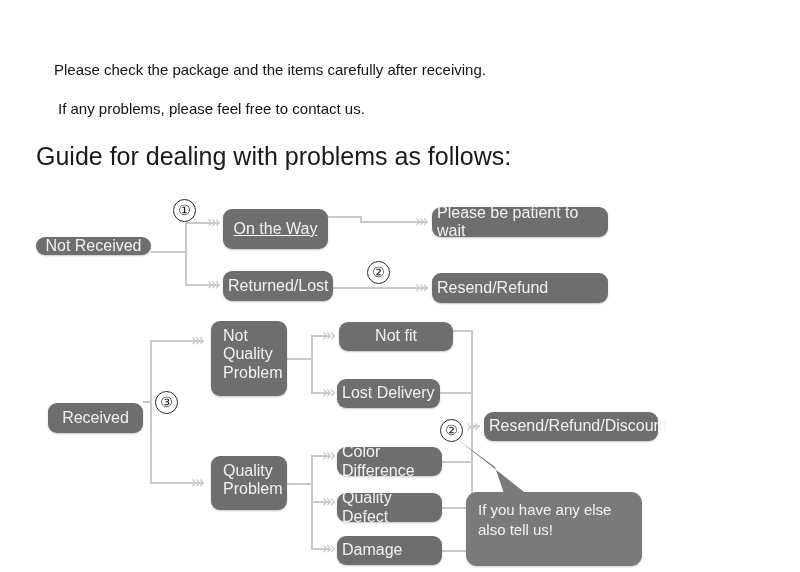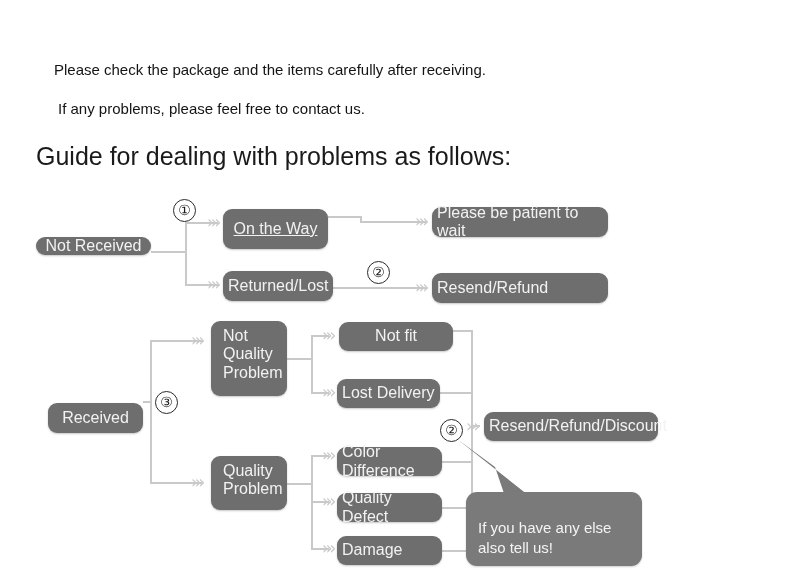--- a/index.html
+++ b/index.html
@@ -102,21 +102,21 @@
 
   
   .bubble{
     position:absolute;
     background:#7a7a7a;
     border-radius:11px;
     color:#f4f4f4;
     font-family:"Liberation Sans", sans-serif;
     font-size:15px;
     line-height:1.32;
-    padding:26px 10px 9px 12px;
+    padding:8px 10px 9px 12px;
     box-sizing:border-box;
     z-index:6;
     box-shadow:0 1px 2px rgba(0,0,0,0.2);
   }
   .bubble span{display:block;white-space:nowrap;}
   .tail{
     position:absolute;
     z-index:5;
     width:0;height:0;
   }

